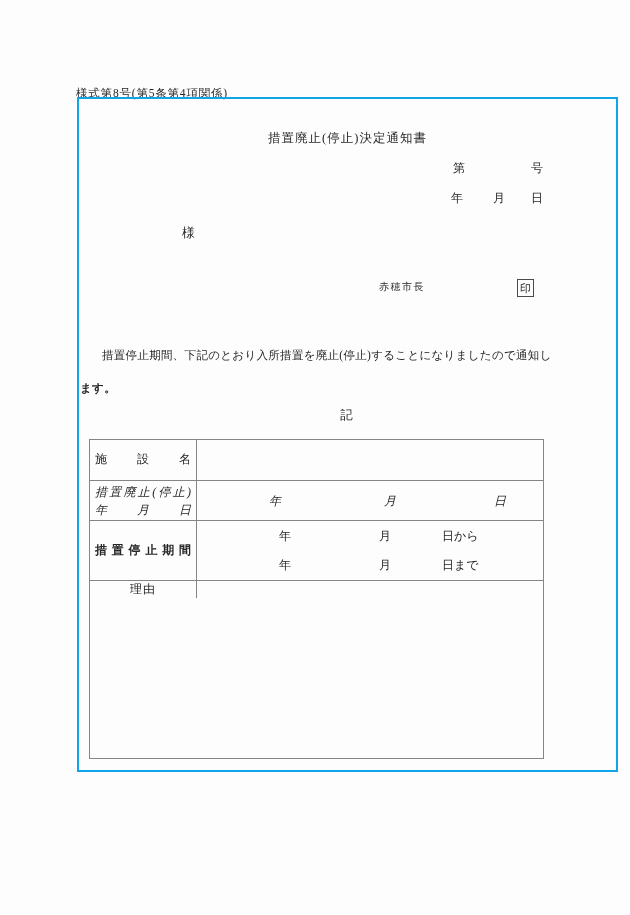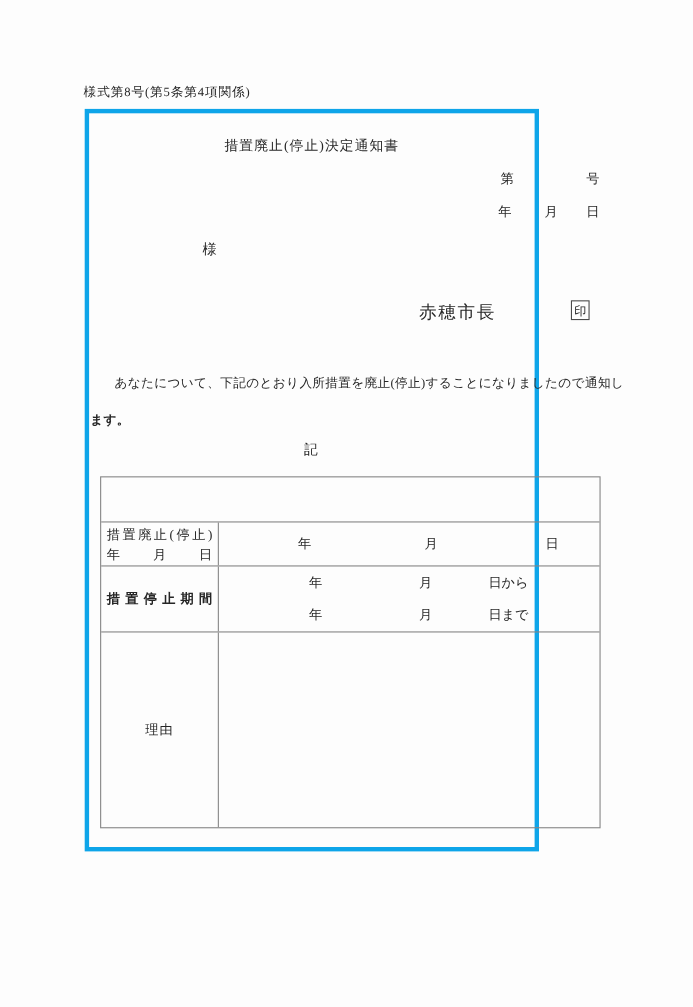--- a/index.html
+++ b/index.html
@@ -6,53 +6,53 @@
   html, body { background: #fdfdfd; }
   .page {
     position: relative;
     width: 630px;
     height: 915px;
     background: #fdfdfd;
     font-family: "Liberation Serif", "DejaVu Serif", serif;
     color: #262626;
     overflow: hidden;
   }
-  .abs { position: absolute; }
+  .abs { position: absolute; margin-top: 10px; }
 
   .form-number {
     left: 76px; top: 76px;
     font-size: 11.5px;
     letter-spacing: 0.8px;
     white-space: nowrap;
   }
 
   .frame {
-    left: 77px; top: 99px;
-    width: 413px; height: 675px;
-    border: 4px solid #0ea5e9;
+    left: 77px; top: 87px;
+    width: 541px; height: 675px;
+    border: 2px solid #0ea5e9;
   }
 
   .doc-title {
     left: 0; right: 0; top: 21px;
     text-align: center;
     font-size: 12.5px;
     letter-spacing: 1px;
     white-space: nowrap;
   }
 
   .docno-prefix { left: 374px; top: 51px; font-size: 12px; }
   .docno-suffix { left: 452px; top: 51px; font-size: 12px; }
 
   .date-year  { left: 372px; top: 81px; font-size: 12px; }
   .date-month { left: 414px; top: 81px; font-size: 12px; }
   .date-day   { left: 452px; top: 81px; font-size: 12px; }
 
   .addressee { left: 103px; top: 115px; font-size: 13px; }
 
-  .sender { left: 300px; top: 171px; font-size: 16px; letter-spacing: 1.5px; white-space: nowrap; }
+  .sender { left: 300px; top: 171px; font-size: 10px; letter-spacing: 1.5px; white-space: nowrap; }
 
   .seal {
     left: 438px; top: 170px;
     width: 17px; height: 18px;
     border: 1px solid #4a4a4a;
     font-size: 11px;
     display: flex; align-items: center; justify-content: center;
   }
 
   .body-text {
@@ -89,30 +89,30 @@
 
   .just {
     text-align: justify;
     text-align-last: justify;
     text-justify: inter-character;
   }
 
   .row-facility { height: 40px; }
   .row-facility .tlabel { line-height: 38px; }
 
-  .row-abolition { height: 40px; }
+  .row-abolition { height: 40px; font-style: italic; }
   .row-abolition .tlabel { padding-top: 2px; }
   .row-abolition .tlabel div { line-height: 18px; }
 
   .row-suspension { height: 60px; }
   .row-suspension .tlabel { line-height: 58px; font-weight: bold; }
   .row-suspension .tvalue { display: flex; flex-direction: column; justify-content: space-around; }
   .row-suspension .dline { position: relative; height: 16px; }
 
-  .row-reason { height: 178px; }
+  .row-reason { height: 178px; flex-direction: column; }
   .row-reason .tlabel {
     display: flex; align-items: center; justify-content: center;
     letter-spacing: 1px;
   }
 
   .dspan { position: absolute; white-space: nowrap; }
   .row-abolition .y { left: 72px;  top: 50%; transform: translateY(-50%); }
   .row-abolition .m { left: 187px; top: 50%; transform: translateY(-50%); }
   .row-abolition .d { left: 297px; top: 50%; transform: translateY(-50%); }
   .row-suspension .y { left: 82px;  top: 50%; transform: translateY(-50%); }
@@ -137,29 +137,30 @@
     <span class="abs date-month">月</span>
     <span class="abs date-day">日</span>
 
     <span class="abs addressee">様</span>
 
     <span class="abs sender">赤穂市長</span>
 
     <span class="abs seal">印</span>
 
     <div class="abs body-text">
-      <div class="line1">あなたについて、下記のとおり入所措置を廃止(停止)することになりましたので通知し</div>
+      <div class="line1">措置停止期間、下記のとおり入所措置を廃止(停止)することになりましたので通知し</div>
       <div class="line2">ます。</div>
     </div>
 
     <div class="abs record-heading">記</div>
 
     <div class="abs ntable">
 
       <div class="trow row-facility">
+        <div class="tlabel just">施設名</div>
         <div class="tvalue"></div>
       </div>
 
       <div class="trow row-abolition">
         <div class="tlabel">
           <div class="just">措置廃止(停止)</div>
           <div class="just">年月日</div>
         </div>
         <div class="tvalue">
           <span class="dspan y">年</span>

